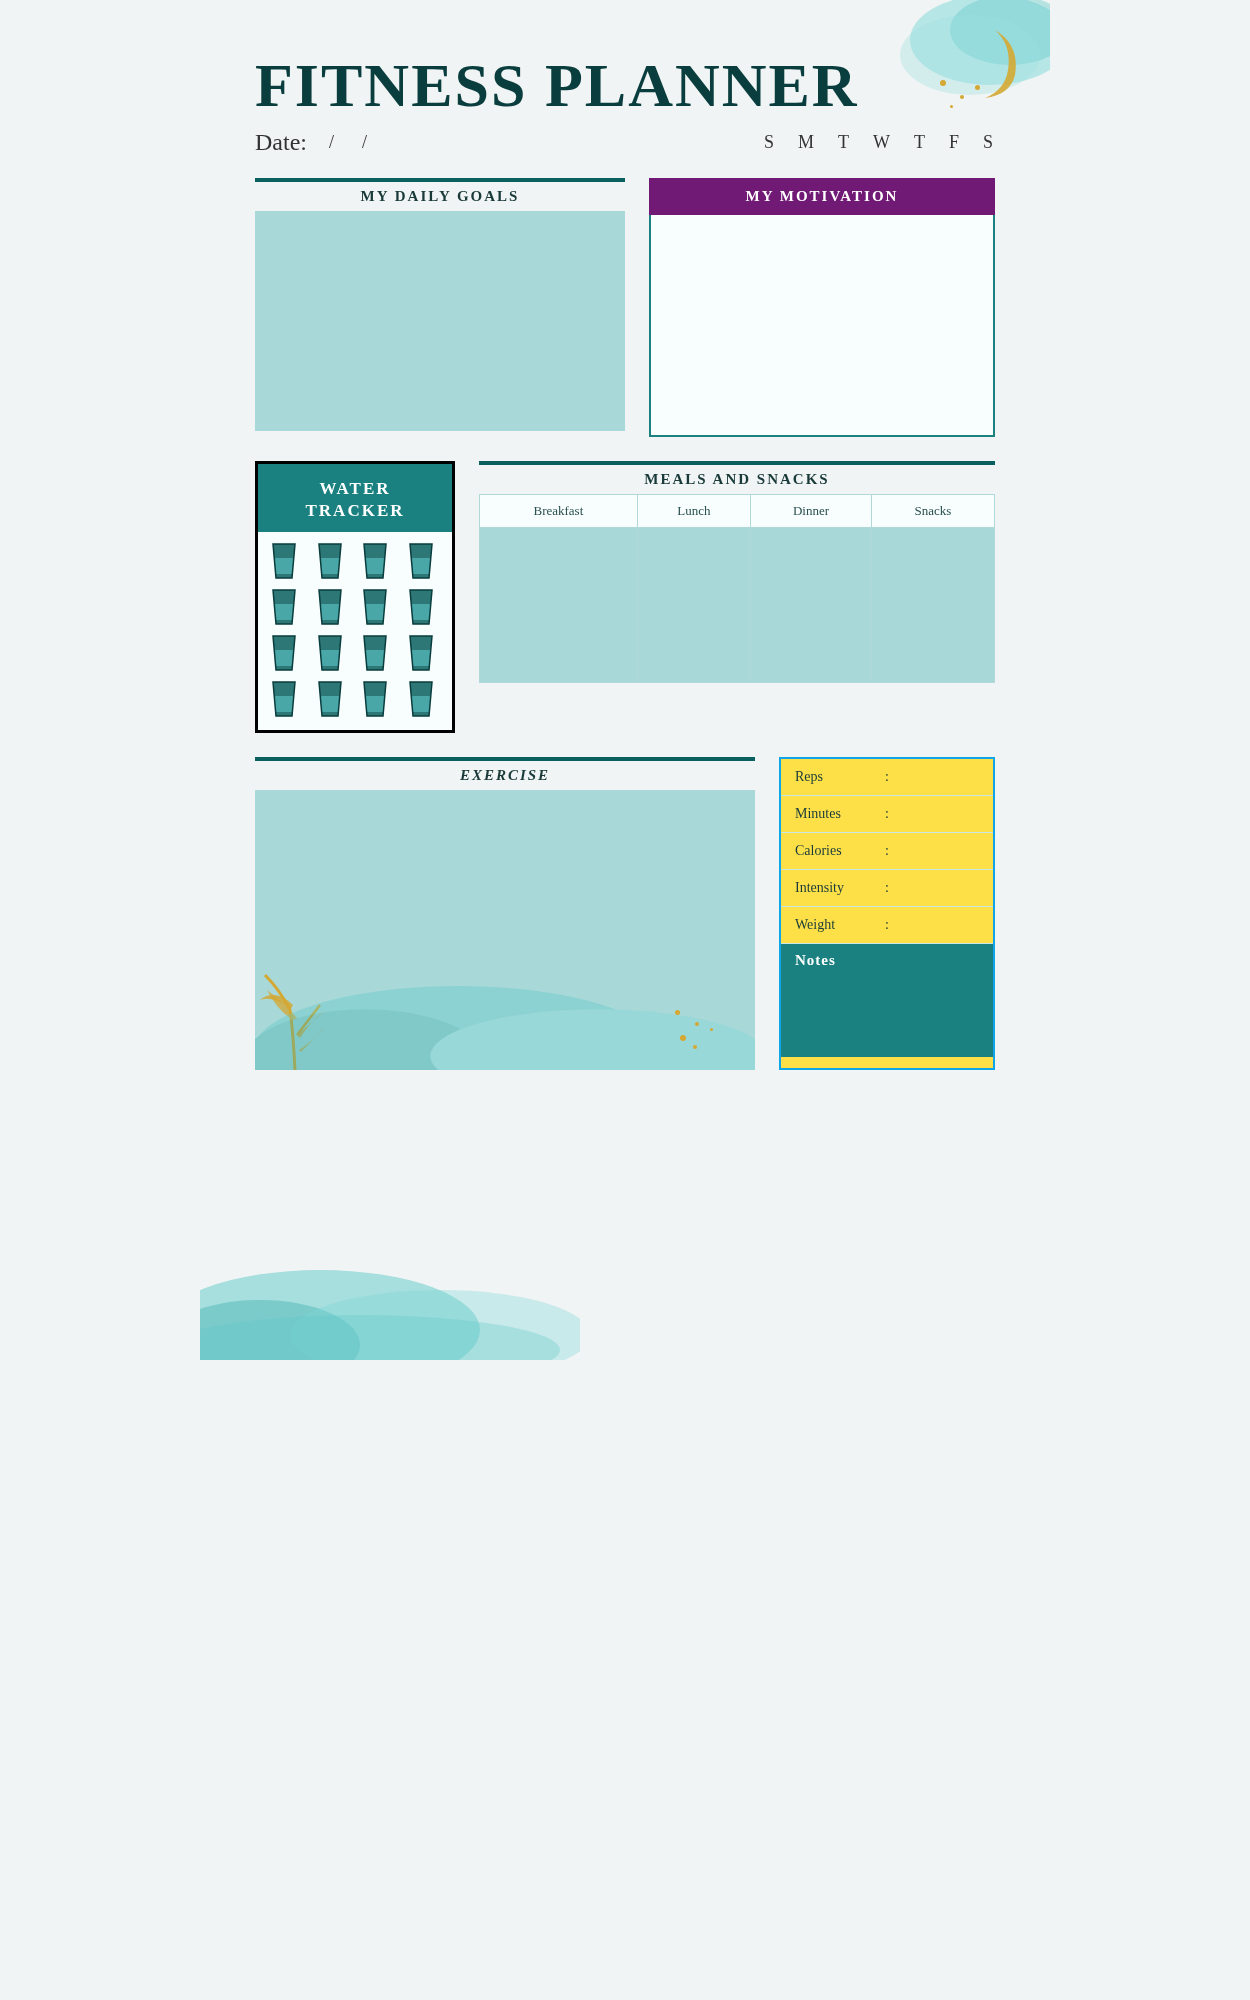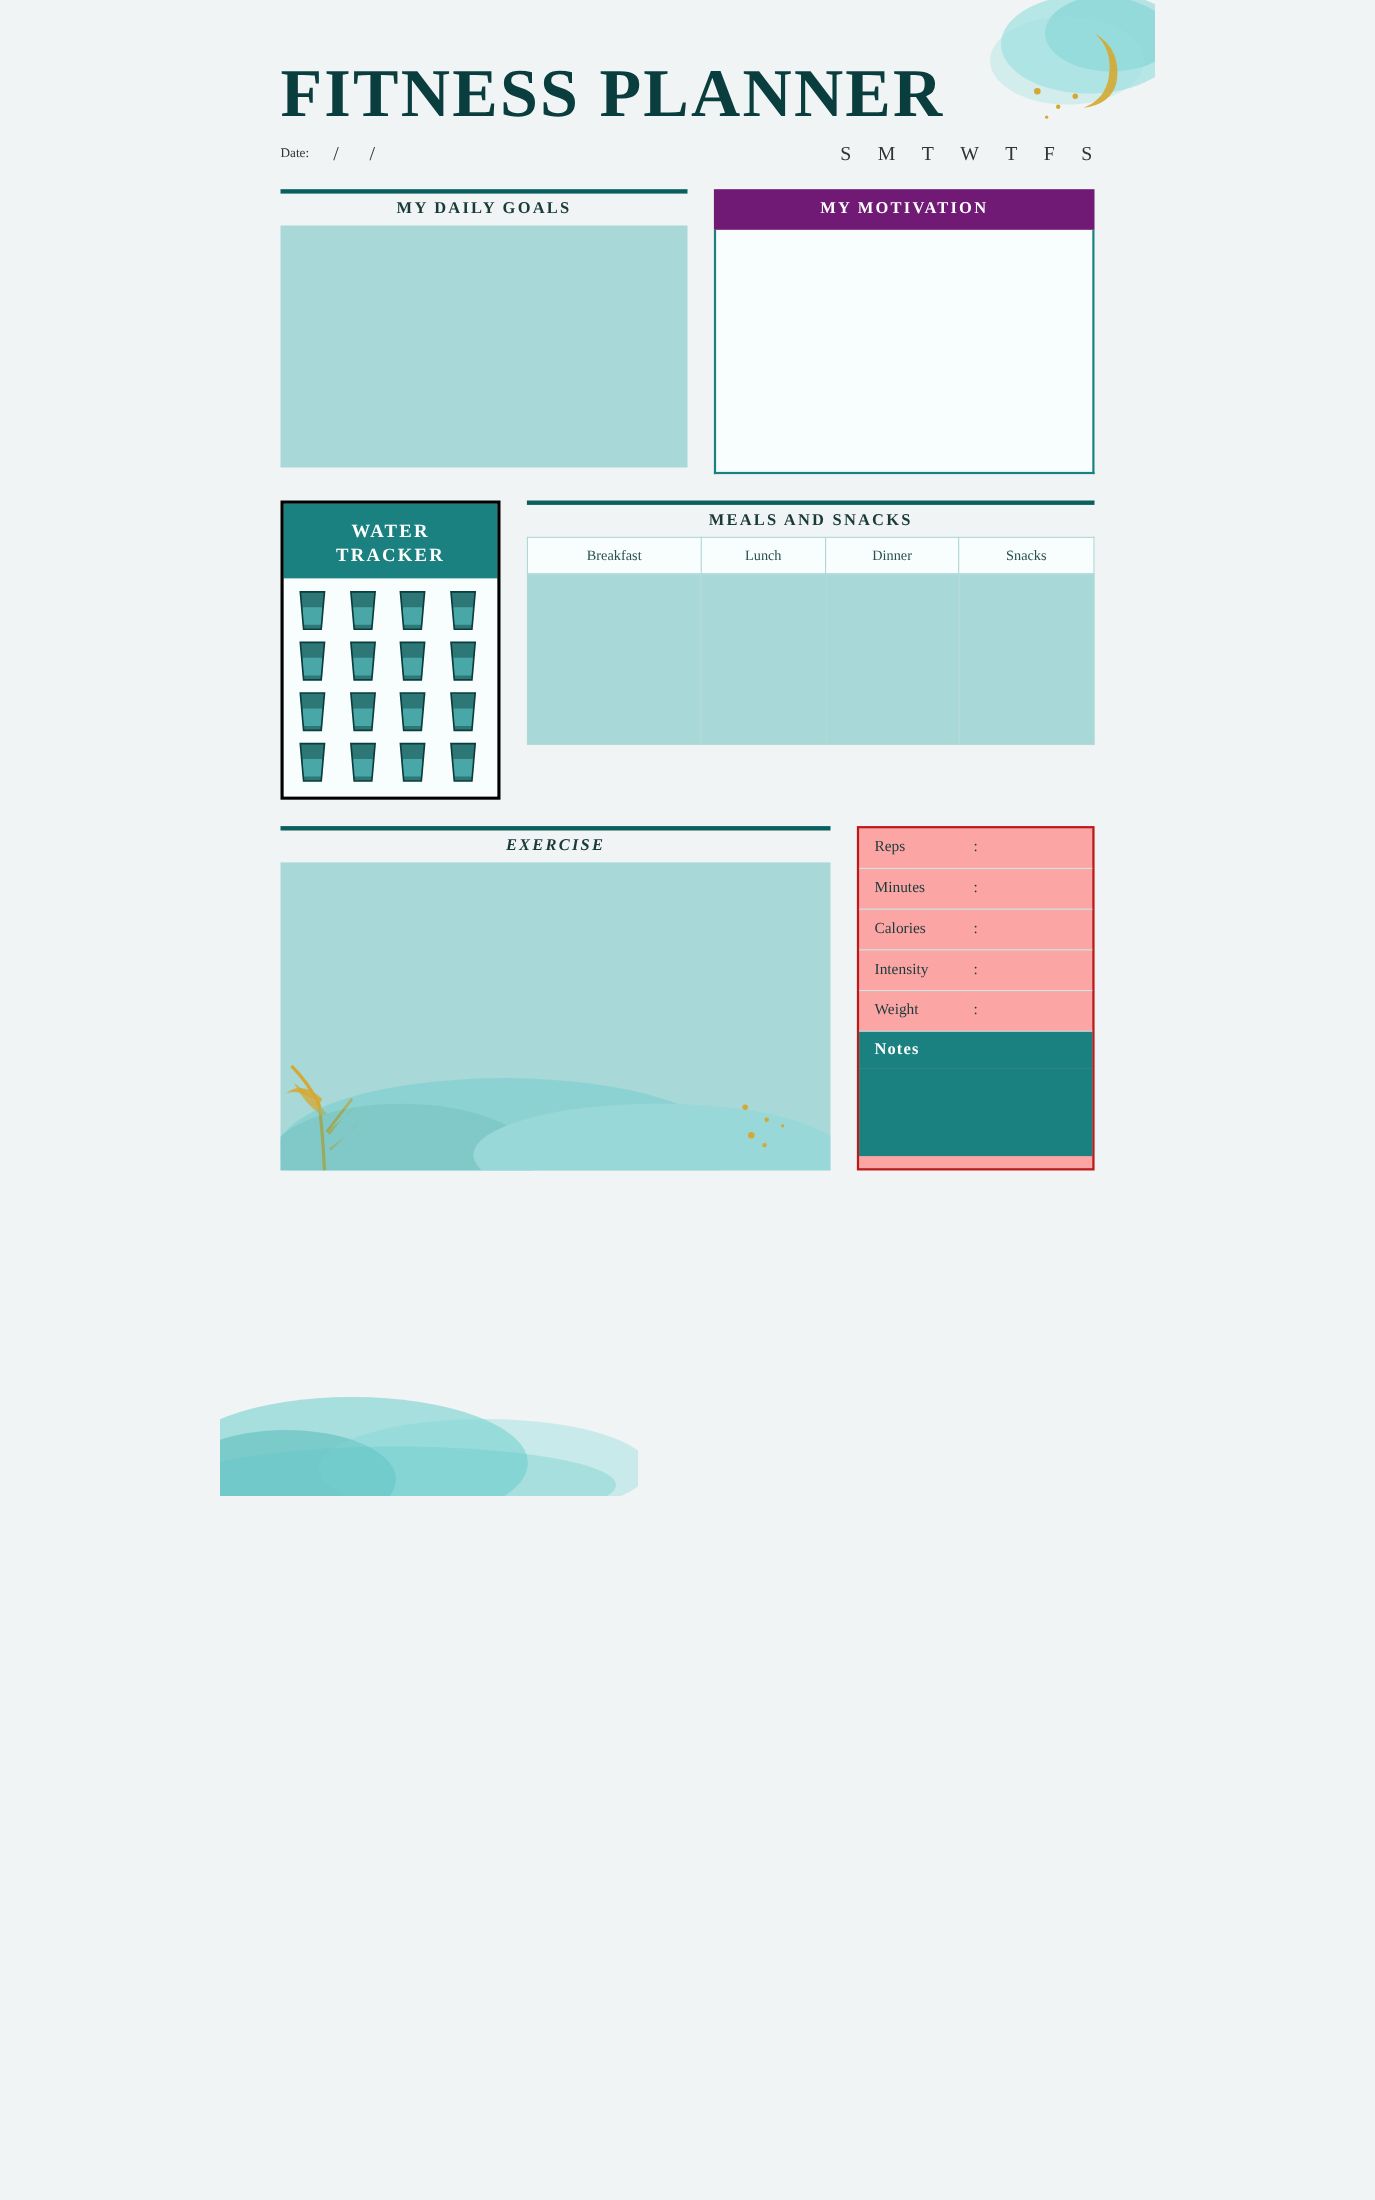--- a/index.html
+++ b/index.html
@@ -55,21 +55,21 @@
 
     
     .date-row {
       display: flex;
       align-items: center;
       margin-bottom: 22px;
       gap: 0;
     }
 
     .date-label {
-      font-size: 12px;
+      font-size: 24px;
       color: #333;
       margin-right: 8px;
     }
 
     .date-sep {
       font-size: 18px;
       color: #333;
       margin: 0 14px;
     }
 
@@ -263,22 +263,22 @@
       height: 280px;
       width: 100%;
       position: relative;
     }
 
     .stats-col {
       flex: 1;
     }
 
     .stats-box {
-      border: 2px solid #b91c1c;
-      background: #fca5a5;
+      border: 2px solid #0ea5e9;
+      background: #fde047;
       height: 100%;
     }
 
     .stat-row {
       display: flex;
       align-items: center;
       padding: 10px 14px;
       border-bottom: 1px solid #c8e8e8;
       font-size: 14px;
       color: #1a3a3a;

